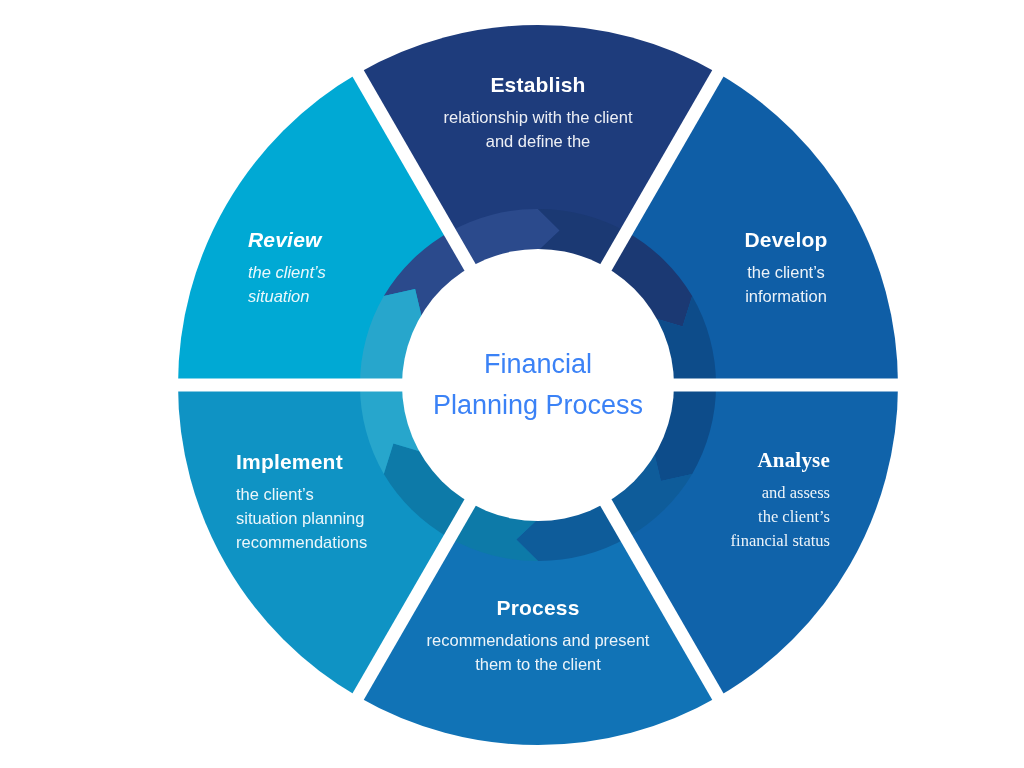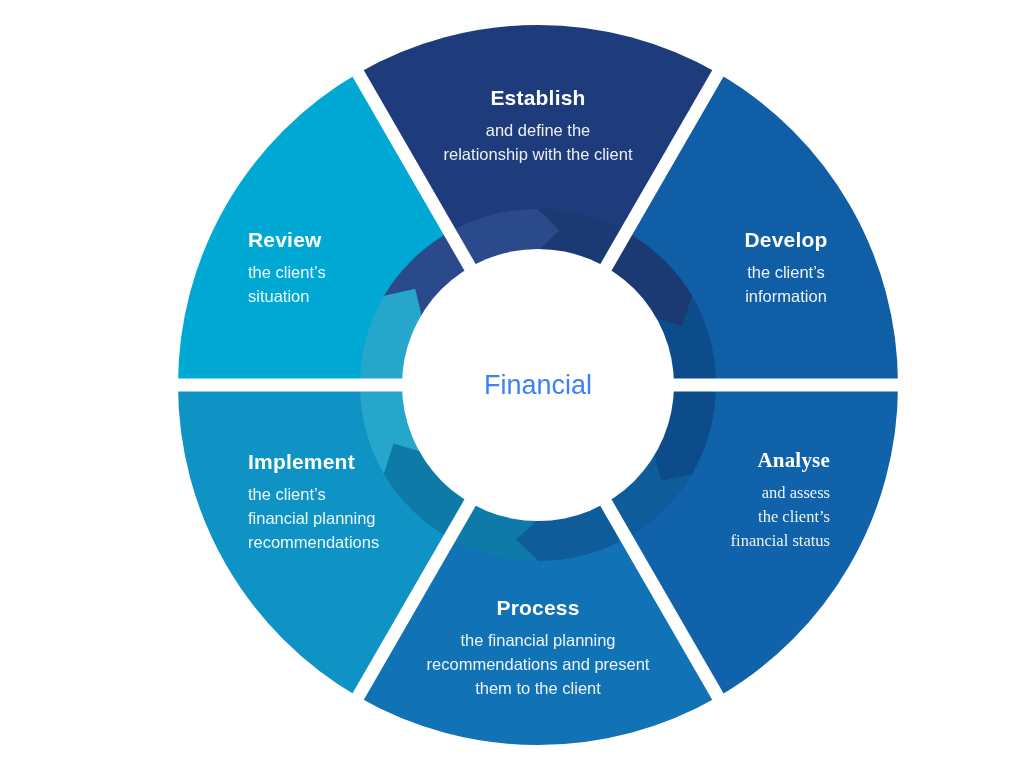--- a/index.html
+++ b/index.html
@@ -75,54 +75,54 @@
       <line x1="170" y1="385" x2="906" y2="385"></line>
       <line x1="354" y1="66.3" x2="722" y2="703.7"></line>
       <line x1="722" y1="66.3" x2="354" y2="703.7"></line>
     </g>
 
     <circle cx="538" cy="385" r="136" fill="#ffffff"></circle>
   </svg>
 
   <div class="center-title">
     <div>Financial</div>
+    <div>Planning Process</div>
   </div>
 
-  <div class="seg-text align-center" style="left:538px; top:86px;">
+  <div class="seg-text align-center" style="left:538px; top:73px;">
     <div class="seg-head">Establish</div>
+    <div class="seg-line">relationship with the client</div>
     <div class="seg-line">and define the</div>
-    <div class="seg-line">relationship with the client</div>
   </div>
 
   <div class="seg-text align-center" style="left:786px; top:228px;">
     <div class="seg-head">Develop</div>
     <div class="seg-line">the client’s</div>
     <div class="seg-line">information</div>
   </div>
 
   <div class="seg-text align-right" style="right:194px; top:448px;">
     <div class="seg-head">Analyse</div>
     <div class="seg-line">and assess</div>
     <div class="seg-line">the client’s</div>
     <div class="seg-line">financial status</div>
   </div>
 
   <div class="seg-text align-center" style="left:538px; top:596px;">
     <div class="seg-head">Process</div>
-    <div class="seg-line">the financial planning</div>
     <div class="seg-line">recommendations and present</div>
     <div class="seg-line">them to the client</div>
   </div>
 
-  <div class="seg-text align-left" style="left:248px; top:450px;">
+  <div class="seg-text align-left" style="left:236px; top:450px;">
     <div class="seg-head">Implement</div>
     <div class="seg-line">the client’s</div>
-    <div class="seg-line">financial planning</div>
+    <div class="seg-line">situation planning</div>
     <div class="seg-line">recommendations</div>
   </div>
 
-  <div class="seg-text align-left" style="left:248px; top:228px;">
+  <div class="seg-text align-left" style="left:248px; top:228px;font-style:italic;">
     <div class="seg-head">Review</div>
     <div class="seg-line">the client’s</div>
     <div class="seg-line">situation</div>
   </div>
 
 </div>
 
 </body></html>

